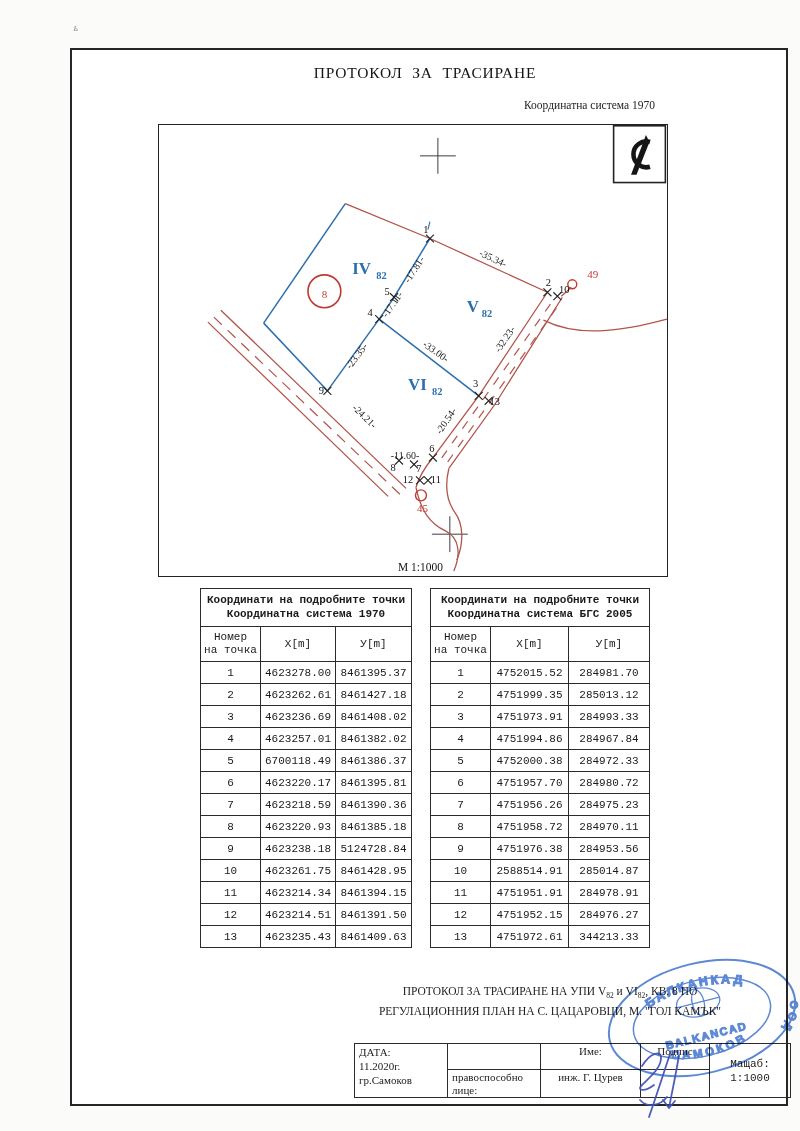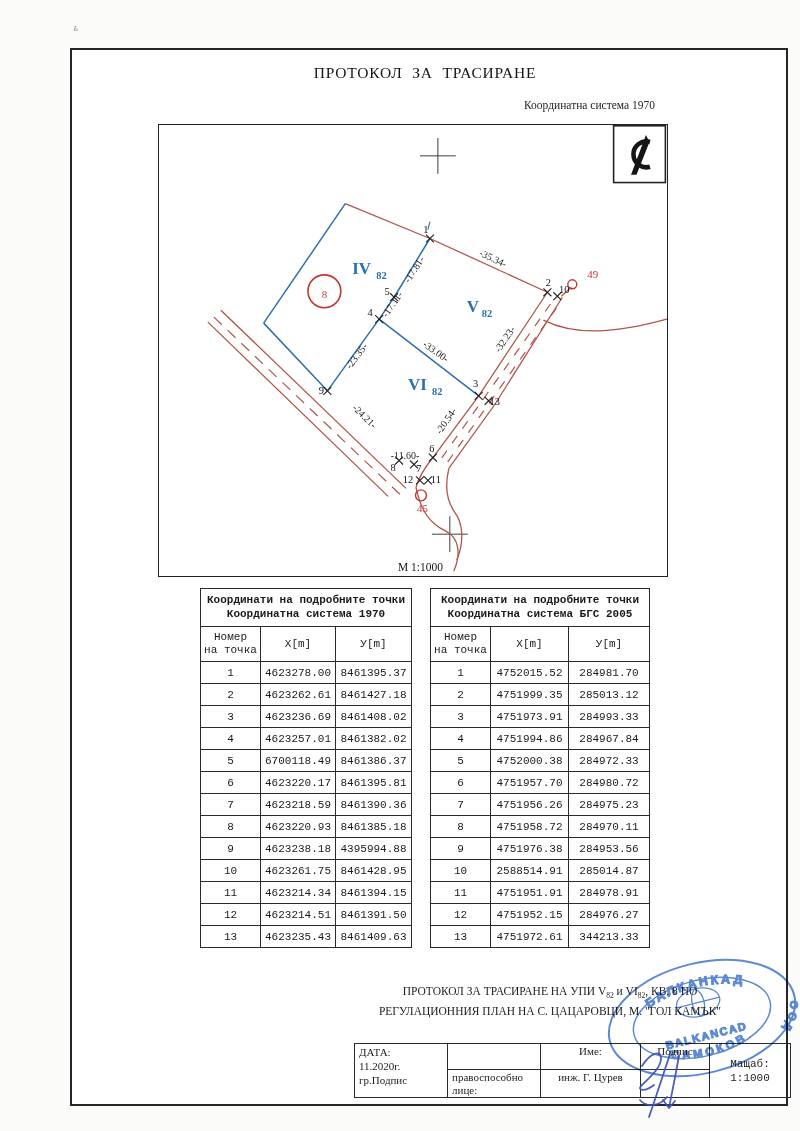--- a/index.html
+++ b/index.html
@@ -242,21 +242,21 @@
         <td>8461390.36</td>
       </tr>
       <tr>
         <td>8</td>
         <td>4623220.93</td>
         <td>8461385.18</td>
       </tr>
       <tr>
         <td>9</td>
         <td>4623238.18</td>
-        <td>4395994.88</td>
+        <td>5124728.84</td>
       </tr>
       <tr>
         <td>10</td>
         <td>4623261.75</td>
         <td>8461428.95</td>
       </tr>
       <tr>
         <td>11</td>
         <td>4623214.34</td>
         <td>8461394.15</td>
@@ -369,21 +369,21 @@
   <div><span>ПРОТОКОЛ ЗА ТРАСИРАНЕ НА УПИ V</span><sub>82</sub><span> и VI</span><sub>82</sub><span>, КВ. 8 ПО</span></div>
   <div>РЕГУЛАЦИОННИЯ ПЛАН НА С. ЦАЦАРОВЦИ, М. "ГОЛ КАМЪК"</div>
 </div>
 
 <table class="sign-table">
   <tbody>
       <tr>
     <td class="c-date" rowspan="2">
       <div>ДАТА:</div>
       <div>11.2020г.</div>
-      <div>гр.Подпис</div>
+      <div>гр.Самоков</div>
     </td>
     <td class="c-role"></td>
     <td class="c-name">Име:</td>
     <td class="c-sig">Подпис</td>
     <td class="c-scale" rowspan="2">
       <div>Мащаб:</div>
       <div>1:1000</div>
     </td>
   </tr>
   <tr>

